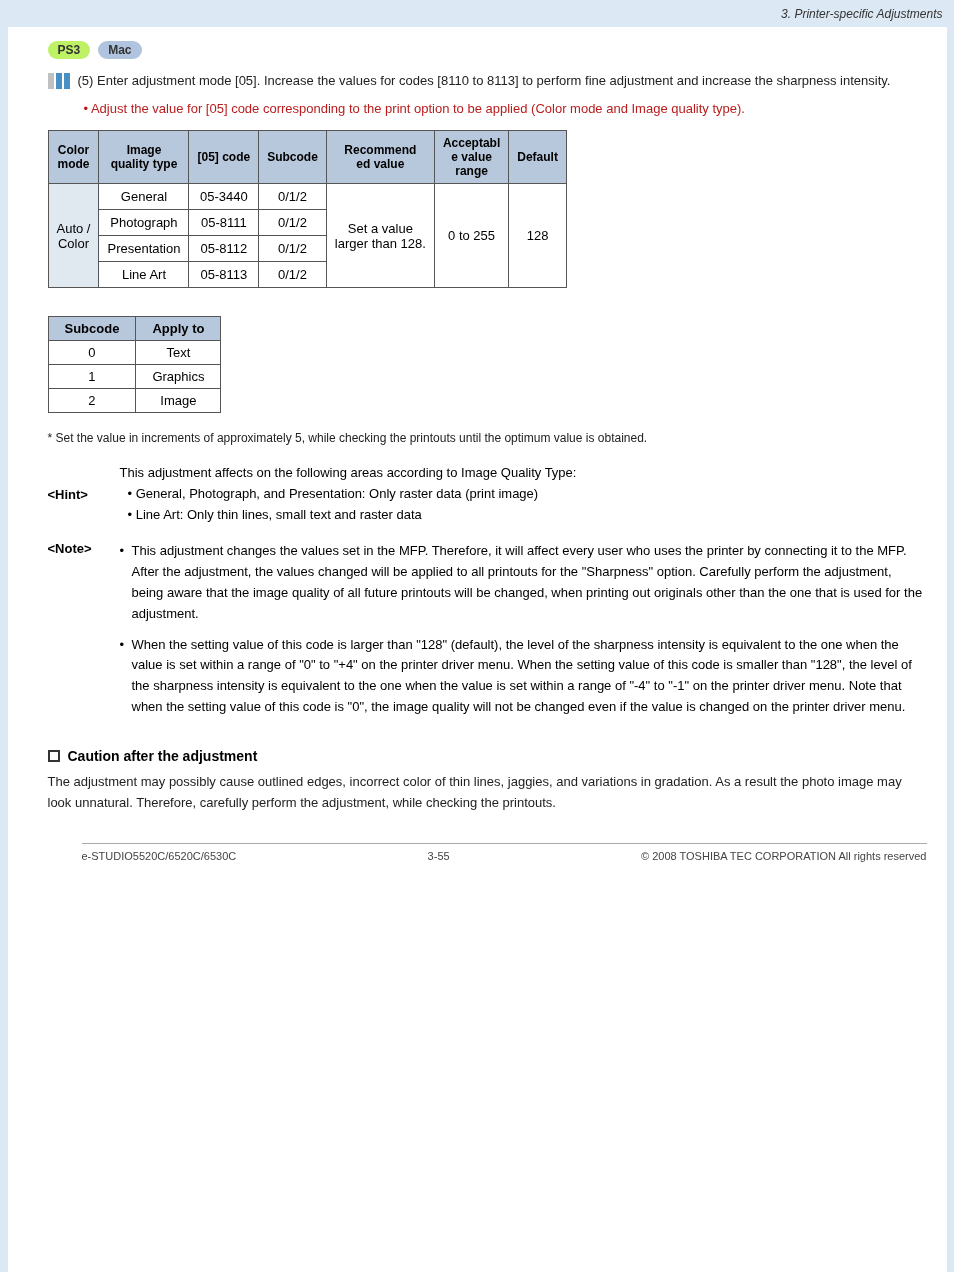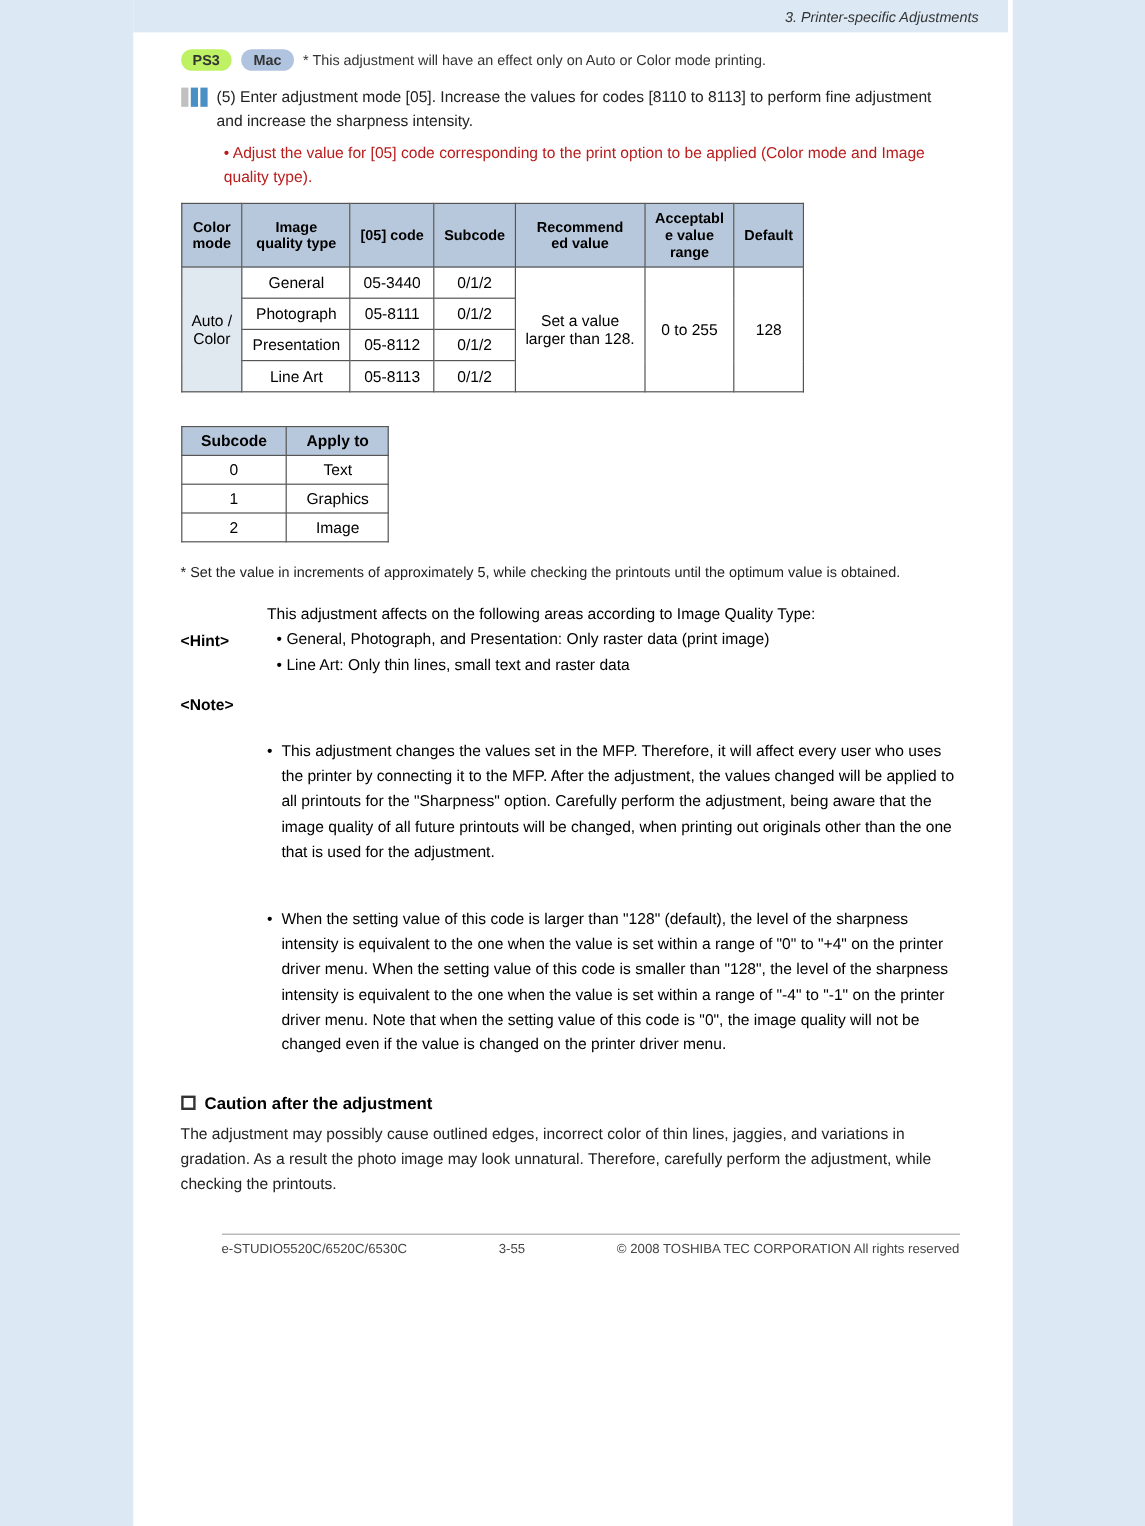--- a/index.html
+++ b/index.html
@@ -6,23 +6,23 @@
     body {
       font-family: Arial, sans-serif;
       font-size: 13px;
       background: #dce9f5;
       width: 954px;
       min-height: 1272px;
     }
     .page {
       background: white;
       margin: 0 auto;
-      width: 733px;
+      width: 939px;
       min-height: 1272px;
-      padding: 20px 44px 40px 40px;
+      padding: 20px 20px 40px 40px;
       position: relative;
     }
     .ps3-mac-row {
       display: flex;
       align-items: center;
       gap: 8px;
       margin-bottom: 12px;
     }
     .badge-ps3 {
       background: #bef264;
@@ -155,21 +155,20 @@
       line-height: 1.6;
     }
     .note-content ul {
       list-style: none;
       padding: 0;
     }
     .note-content ul li {
       position: relative;
       padding-left: 12px;
       margin-bottom: 10px;
-      margin-top: 36px;
     }
     .note-content ul li::before {
       content: "•";
       position: absolute;
       left: 0;
     }
     .caution-section {
       margin-top: 20px;
     }
     .caution-title {
@@ -210,21 +209,20 @@
 <div style="background:#dce9f5; width:954px; min-height:1272px; display:flex; justify-content:center;">
   <div class="page">
 
     <div style="background:#dce9f5; margin: -20px -40px 14px -40px; padding: 6px 24px; text-align:right;">
       <span style="font-size:12px; font-style:italic; color:#333;">3. Printer-specific Adjustments</span>
     </div>
 
     <div class="ps3-mac-row">
       <span class="badge-ps3">PS3</span>
       <span class="badge-mac">Mac</span>
-      <span class="note-text">* This adjustment will have an effect only on Auto or Color mode printing.</span>
     </div>
 
     <div class="step-row">
       <div class="step-icon">
         <span></span>
           <span style="background:#4a90c4;"></span>
           <span style="background:#4a90c4;"></span>
       </div>
       <div class="step-text">(5)  Enter adjustment mode [05].  Increase the values for codes [8110 to 8113] to perform fine adjustment and increase the sharpness intensity.</div>
     </div>

